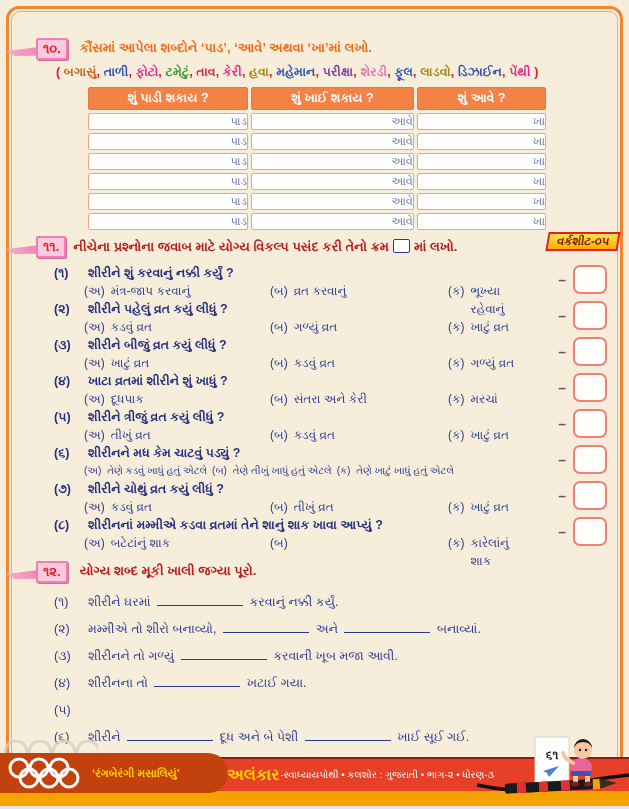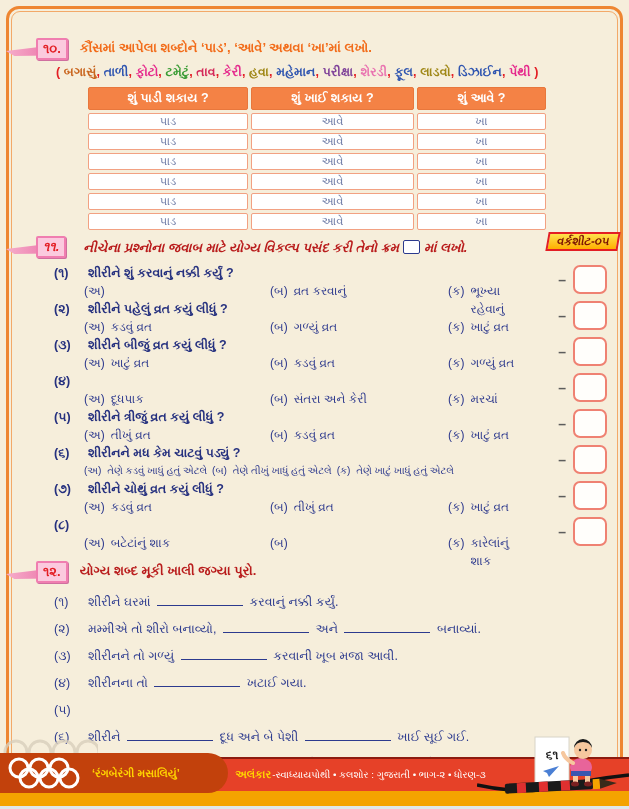--- a/index.html
+++ b/index.html
@@ -27,26 +27,26 @@
 
   
   .word-line{margin:5px 0 7px 20px;font-size:12.5px;font-weight:bold;letter-spacing:.1px;}
   .paren{color:#e31e24;font-weight:bold;}
   .wsep{color:#e31e24;}
 
   
   .wtable{margin:3px 0 0 52px;width:458px;display:grid;grid-template-columns:160px 163px 1fr;gap:3px;}
   .th{background:#f48245;color:#fff;font-weight:bold;font-size:12.5px;text-align:center;
       padding:3px 15px;border:1px solid #e8773c;border-radius:2px;}
-  .td{background:#fff;border:1.6px solid #f2a182;border-radius:2px;text-align:center;
+  .td{background:#fff;border:1.6px solid #f2a182;border-radius:2px;text-align:right;
       font-size:11.5px;color:#6c7aa6;padding:1px 0;}
 
   
   .title-row{position:relative;display:block;padding-right:108px;}
-  .title-flex{display:flex;align-items:flex-end;gap:17px;position:relative;font-style:italic;}
+  .title-flex{display:flex;align-items:center;gap:7px;position:relative;}
   .inline-box{display:inline-block;width:15px;height:12px;border:1.6px solid #2c3a8e;border-radius:2px;
               vertical-align:-2px;margin:0 4px;background:#fff;}
   .ws-badge{position:absolute;right:-12px;top:-4px;transform:skewX(-10deg);
             background:linear-gradient(180deg,#ffe14d,#ffaf00);border:2px solid #e31e24;
             color:#7c1403;font-weight:bold;font-size:11.5px;padding:1px 8px;white-space:nowrap;}
   .qlist{margin-top:6px;}
   .qb{position:relative;height:36px;padding-right:86px;}
   .qb.wide{padding-right:0;}
   .q-line{display:flex;gap:8px;padding-left:18px;line-height:18px;font-size:12.5px;font-weight:bold;color:#26317f;}
   .q-line .qn{width:26px;flex:none;}
@@ -73,21 +73,21 @@
   .f-red{position:absolute;bottom:18px;left:0;right:0;height:32px;background:#e64128;}
   .f-amber{position:absolute;bottom:3px;left:0;right:0;height:15px;background:#f4a300;}
   .f-edge{position:absolute;bottom:0;left:0;right:0;height:3px;background:#dfe8ea;}
   .f-maroonbox{position:absolute;left:0;bottom:16px;width:228px;height:40px;background:#c2410c;
                border-radius:0 20px 20px 0;}
   .rings{position:absolute;left:6px;top:3px;}
   .series{position:absolute;left:92px;top:0;height:40px;display:flex;align-items:center;
           color:#ffd400;font-weight:bold;font-size:11px;white-space:nowrap;}
   .center-info{position:absolute;left:238px;right:146px;bottom:20px;height:29px;display:flex;
                align-items:center;justify-content:center;color:#fff;font-size:9.8px;white-space:nowrap;}
-  .brand{color:#ffd400;font-weight:bold;font-size:11px;margin-right:1px;}
+  .brand{color:#ffd400;font-weight:bold;font-size:16px;margin-right:1px;}
   .kid-area{position:absolute;right:0;bottom:6px;width:152px;height:74px;}
 </style>
 </head>
 <body>
 
 <div class="page">
   <div class="frame"></div>
 
   <section class="sec sec10">
     <div class="head-row">
@@ -136,20 +136,21 @@
     </div>
     <div class="qlist" id="qlist">
         <div class="qb">
           <div class="q-line">
             <span class="qn">(૧)</span>
             <span class="qt">શીરીને શું કરવાનું નક્કી કર્યું ?</span>
           </div>
           <div class="opt-line">
             <span class="opt">
               <span class="ol">(અ)</span>
+              <span class="ot">મંત્ર-જાપ કરવાનું</span>
             </span>
             <span class="opt">
               <span class="ol">(બ)</span>
               <span class="ot">વ્રત કરવાનું</span>
             </span>
             <span class="opt">
               <span class="ol">(ક)</span>
               <span class="ot">ભૂખ્યા રહેવાનું</span>
             </span>
           </div>
@@ -202,20 +203,21 @@
             </span>
           </div>
           <div class="ans">
             <span class="dash">–</span>
             <span class="abox"></span>
           </div>
         </div>
         <div class="qb">
           <div class="q-line">
             <span class="qn">(૪)</span>
+            <span class="qt">ખાટા વ્રતમાં શીરીને શું ખાધું ?</span>
           </div>
           <div class="opt-line">
             <span class="opt">
               <span class="ol">(અ)</span>
               <span class="ot">દૂધપાક</span>
             </span>
             <span class="opt">
               <span class="ol">(બ)</span>
               <span class="ot">સંતરા અને કેરી</span>
             </span>
@@ -297,20 +299,21 @@
             </span>
           </div>
           <div class="ans">
             <span class="dash">–</span>
             <span class="abox"></span>
           </div>
         </div>
         <div class="qb">
           <div class="q-line">
             <span class="qn">(૮)</span>
+            <span class="qt">શીરીનનાં મમ્મીએ કડવા વ્રતમાં તેને શાનું શાક ખાવા આપ્યું ?</span>
           </div>
           <div class="opt-line">
             <span class="opt">
               <span class="ol">(અ)</span>
               <span class="ot">બટેટાંનું શાક</span>
             </span>
             <span class="opt">
               <span class="ol">(બ)</span>
             </span>
             <span class="opt">

